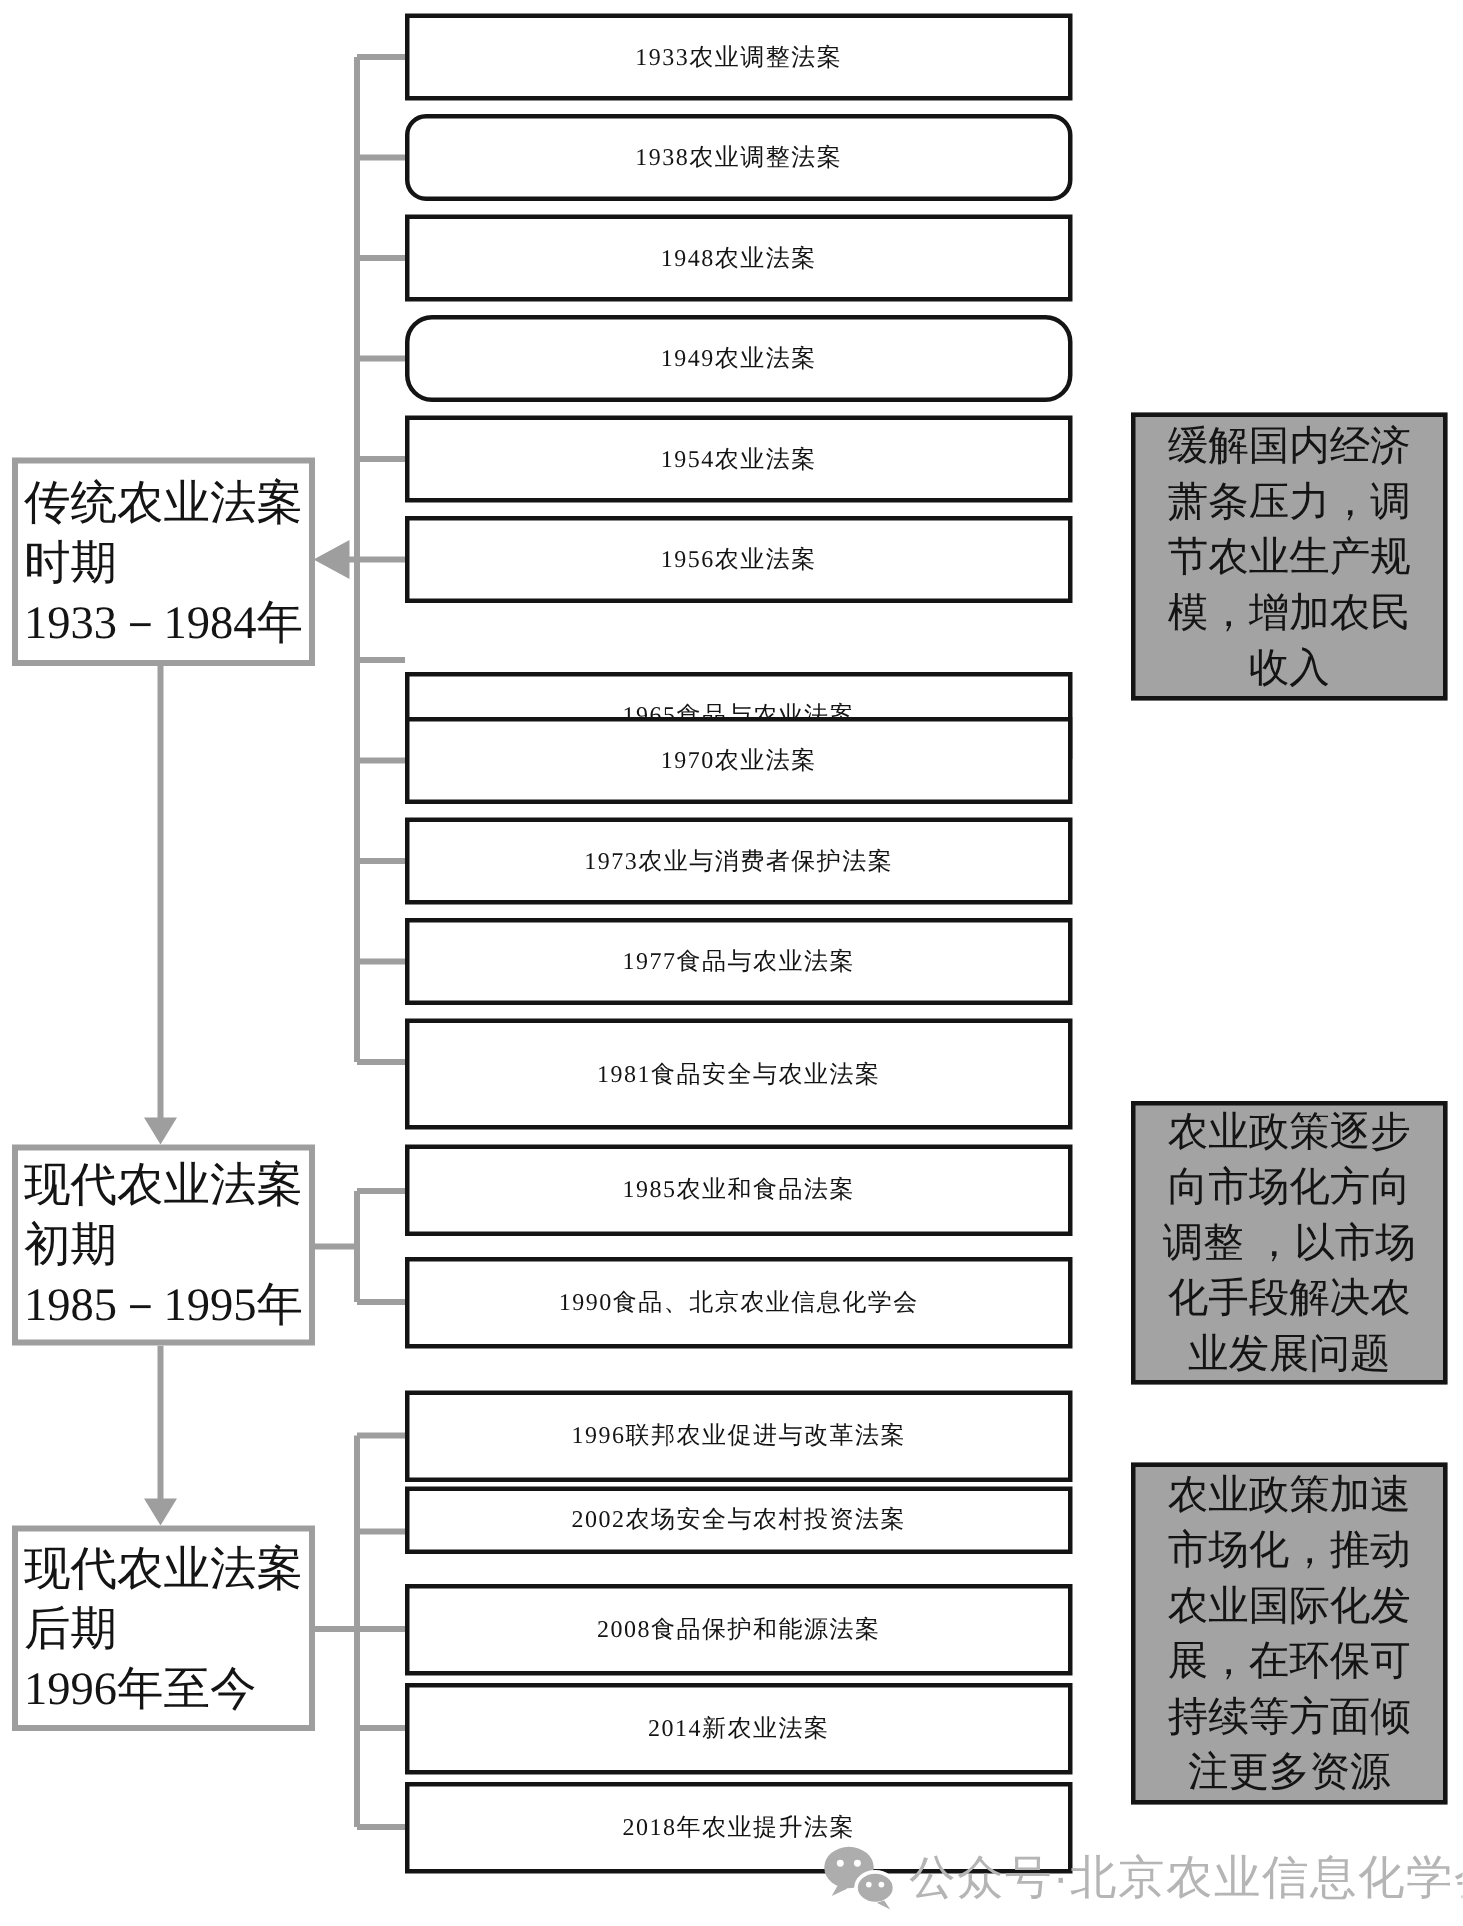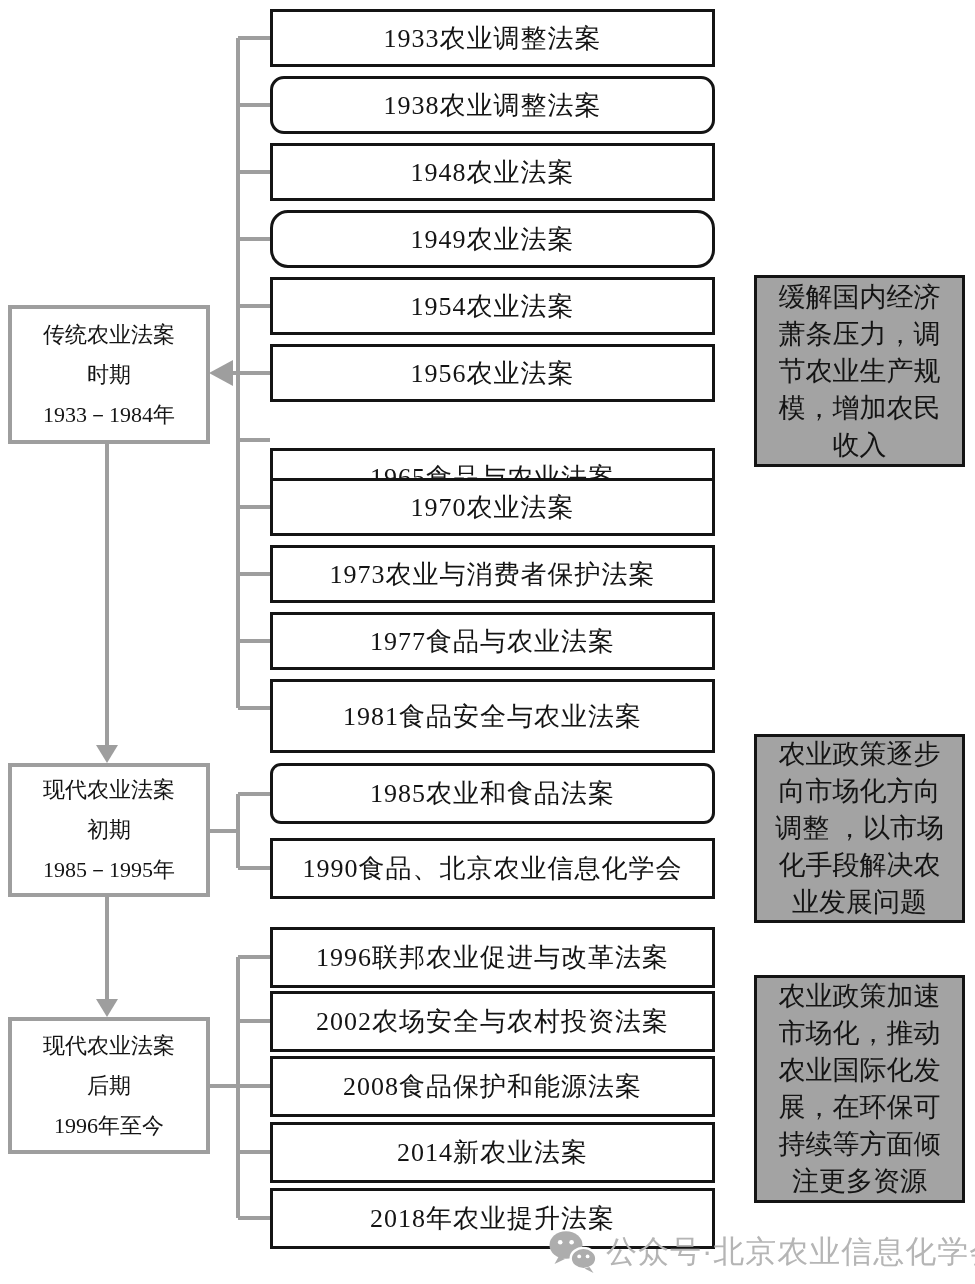--- a/index.html
+++ b/index.html
@@ -19,34 +19,33 @@
   }
   .stage { position: absolute; inset: 0; width: 975px; height: 1284px; }
 
   .act {
     position: absolute;
     left: 270px; width: 445px;
     box-sizing: border-box;
     border: 3px solid var(--c-ink);
     background: #fff;
     display: flex; align-items: center; justify-content: center;
-    font-size: 26px;
+    font-size: 16px;
     letter-spacing: 1px;
     z-index: 2;
   }
   .period {
     position: absolute;
     left: 8px; width: 202px;
     box-sizing: border-box;
     border: 4px solid var(--c-gray);
     background: #fff;
     display: flex; align-items: center; justify-content: center;
-    text-align: center;
     white-space: pre-line;
-    font-size: 22px;
+    font-size: 31px;
     line-height: 40px;
     z-index: 2;
   }
   .note {
     position: absolute;
     left: 754px; width: 211px;
     box-sizing: border-box;
     border: 3px solid var(--c-ink);
     background: #a3a3a3;
     display: flex; align-items: center; justify-content: center;
@@ -124,25 +123,25 @@
   <div class="act" style="top:143px; height:58px;">1948农业法案</div>
   <div class="act" style="top:210px; height:58px;border-radius:18px;">1949农业法案</div>
   <div class="act" style="top:277px; height:58px;">1954农业法案</div>
   <div class="act" style="top:344px; height:58px;">1956农业法案</div>
   <div class="act" style="top:411px; height:58px;margin-top:37px;">1965食品与农业法案</div>
   <div class="act" style="top:478px; height:58px;font-family:Liberation Serif, serif;">1970农业法案</div>
   <div class="act" style="top:545px; height:58px;">1973农业与消费者保护法案</div>
   <div class="act" style="top:612px; height:58px;">1977食品与农业法案</div>
   <div class="act" style="top:679px; height:74px;">1981食品安全与农业法案</div>
 
-  <div class="act" style="top:763px; height:61px;border-radius:11px;">1985农业和食品法案</div>
+  <div class="act" style="top:763px; height:61px;">1985农业和食品法案</div>
   <div class="act" style="top:838px; height:61px;">1990食品、北京农业信息化学会</div>
 
   <div class="act" style="top:927px; height:61px;">1996联邦农业促进与改革法案</div>
-  <div class="act" style="top:991px; height:61px;">2002农场安全与农村投资法案</div>
+  <div class="act" style="top:991px; height:45px;">2002农场安全与农村投资法案</div>
   <div class="act" style="top:1056px; height:61px;">2008食品保护和能源法案</div>
   <div class="act" style="top:1122px; height:61px;">2014新农业法案</div>
   <div class="act" style="top:1188px; height:61px;font-family:Liberation Serif, serif;">2018年农业提升法案</div>
 
   <div class="note" style="top:275px; height:192px;">缓解国内经济
 萧条压力，调
 节农业生产规
 模，增加农民
 收入</div>
   <div class="note" style="top:734px; height:189px;">农业政策逐步

